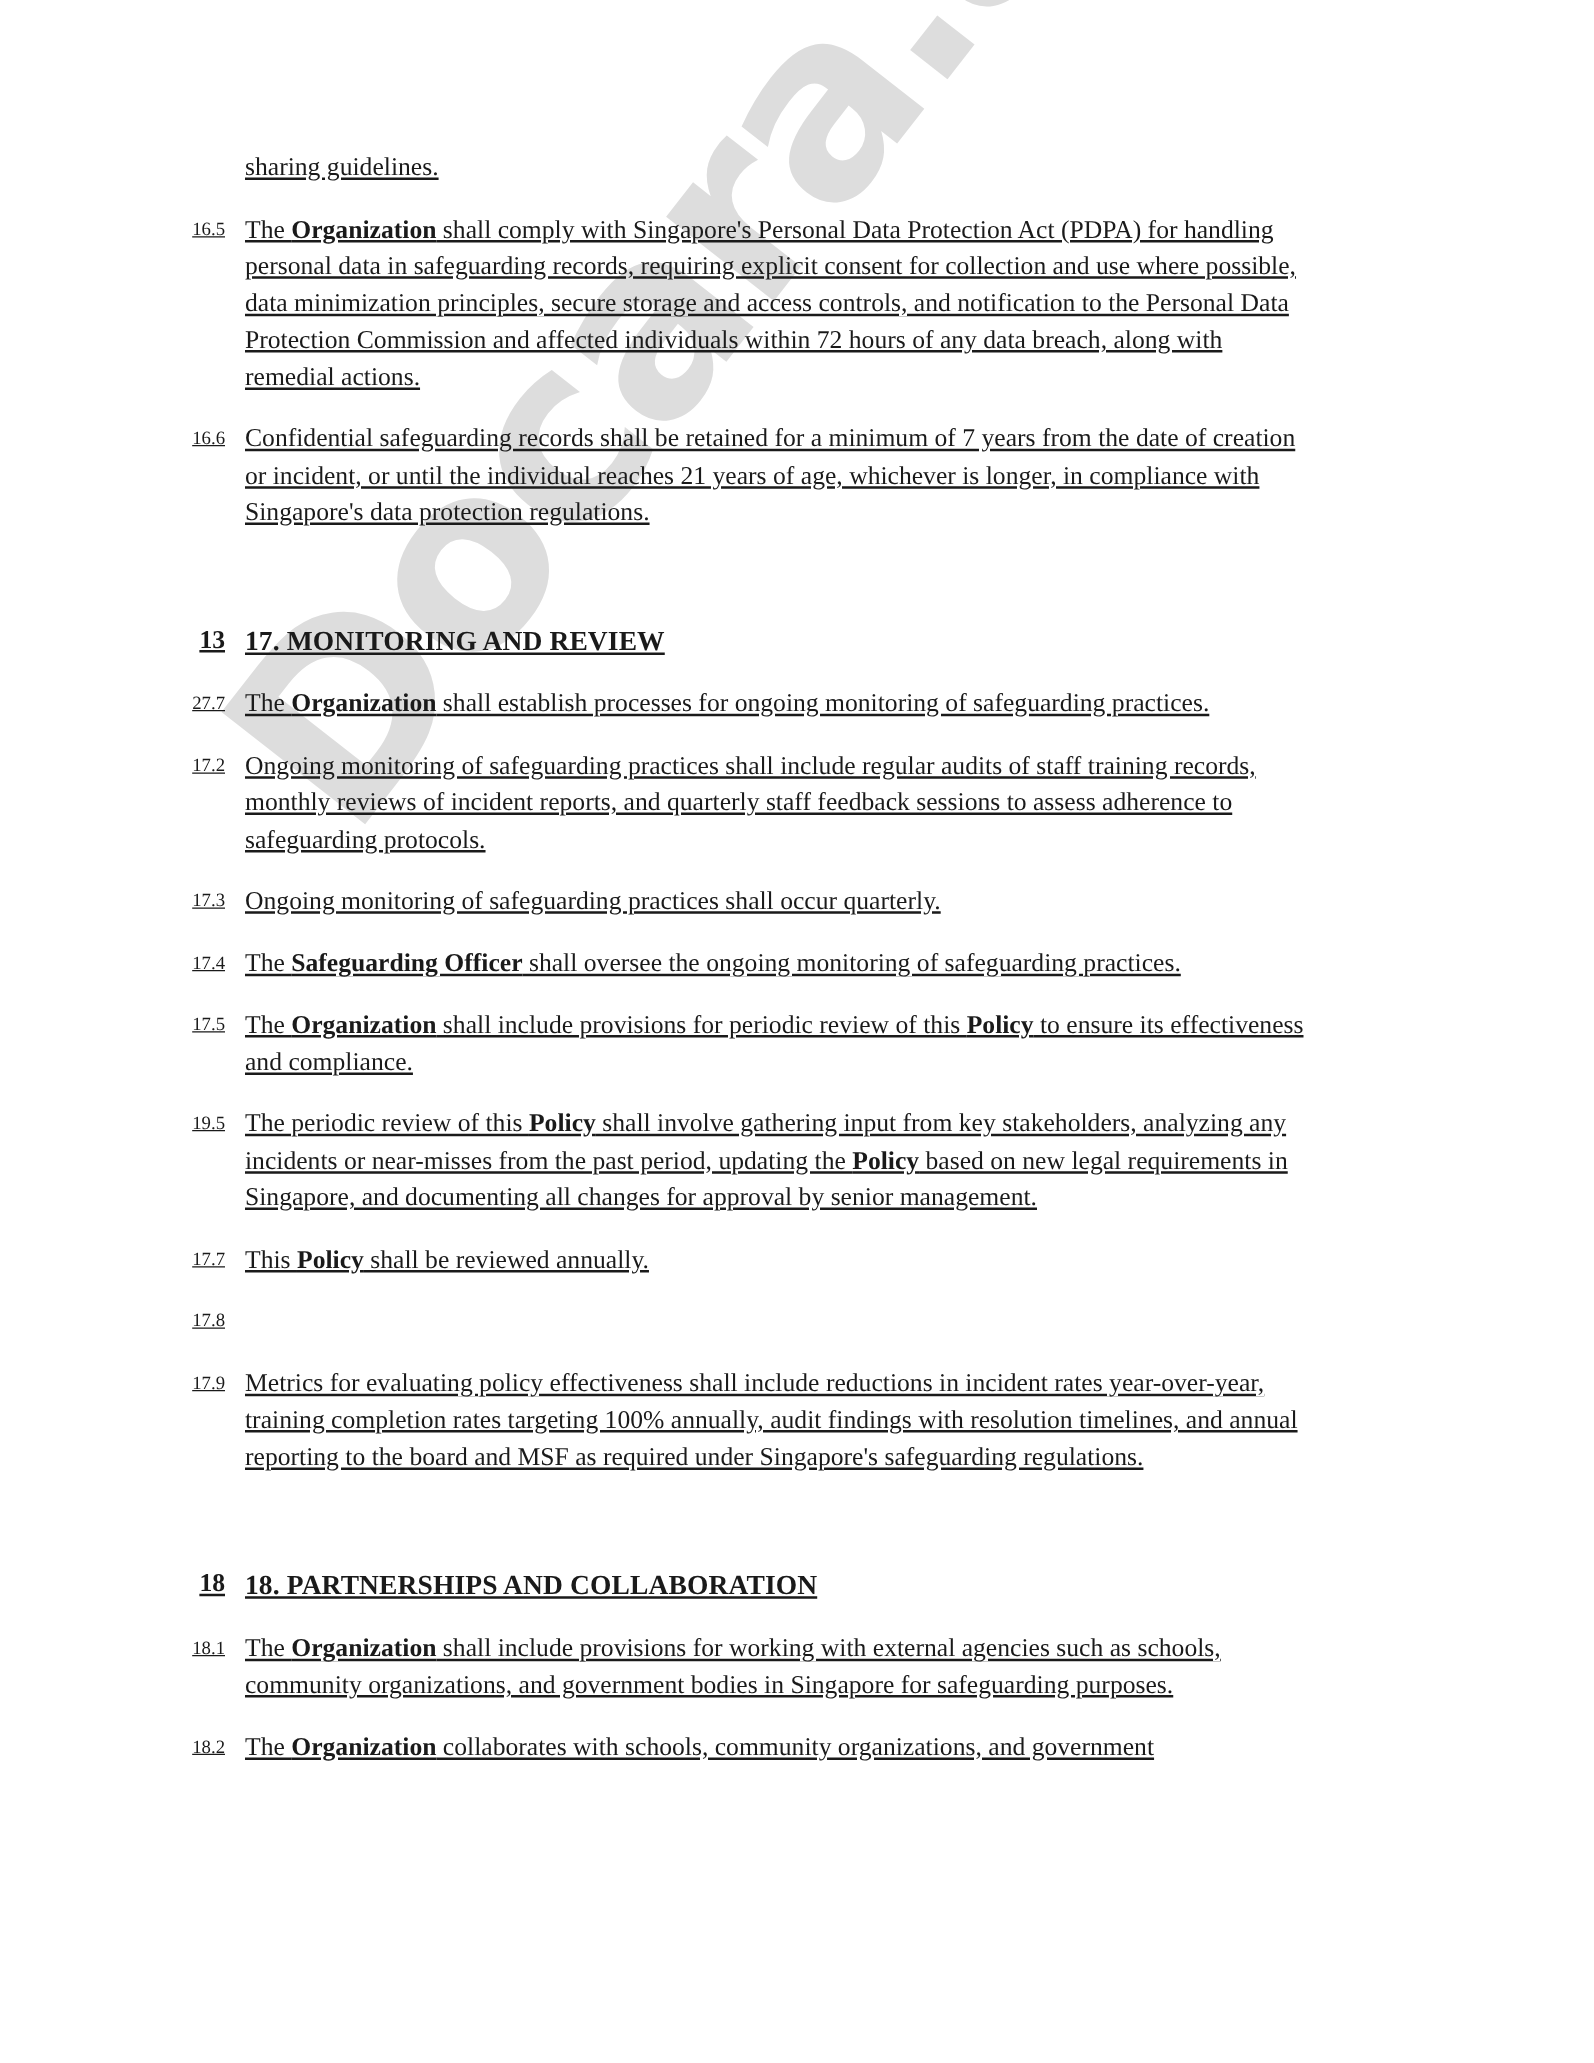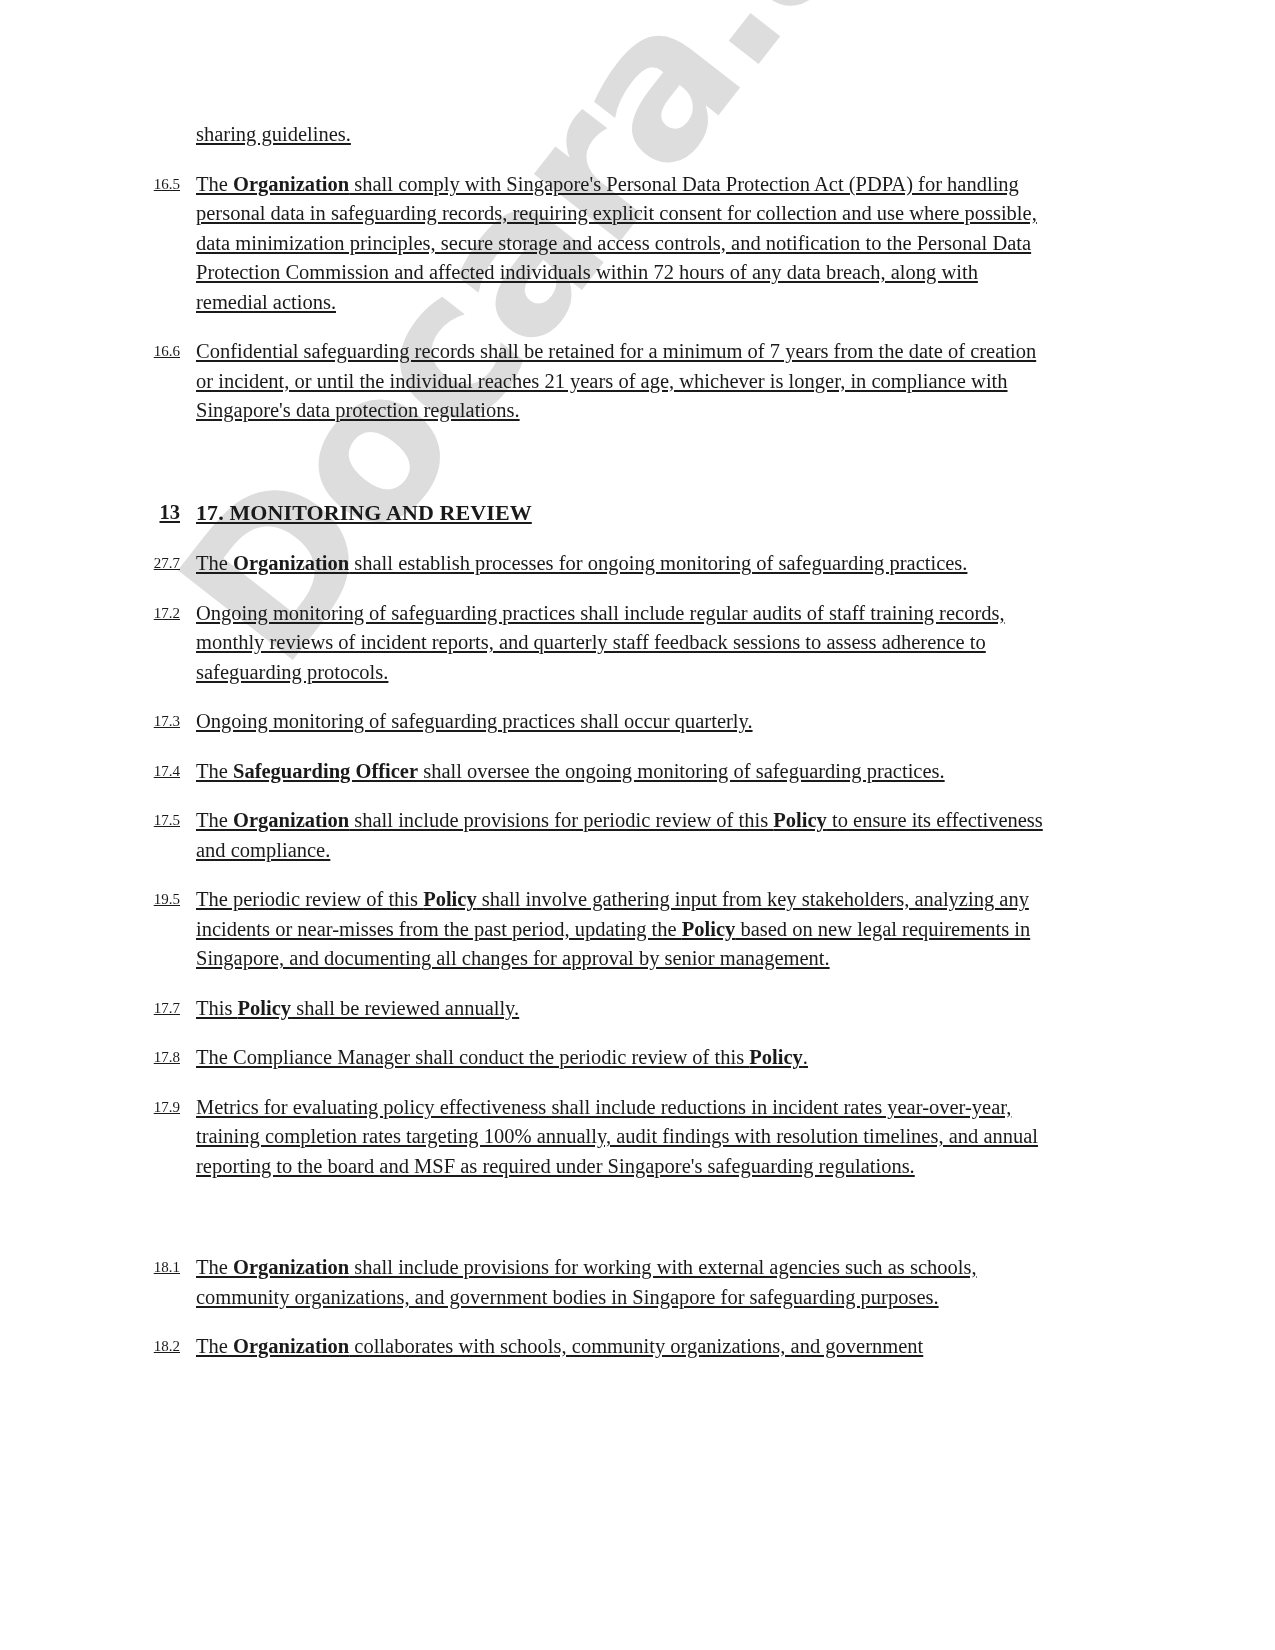--- a/index.html
+++ b/index.html
@@ -157,27 +157,30 @@
       <div class="clause">
         <div class="clause-number">19.5</div>
         <div class="clause-body">The periodic review of this <b>Policy</b> shall involve gathering input from key stakeholders, analyzing any incidents or near-misses from the past period, updating the <b>Policy</b> based on new legal requirements in Singapore, and documenting all changes for approval by senior management.</div>
       </div>
       <div class="clause">
         <div class="clause-number">17.7</div>
         <div class="clause-body">This <b>Policy</b> shall be reviewed annually.</div>
       </div>
       <div class="clause">
         <div class="clause-number">17.8</div>
-        <div class="clause-body">The Compliance Manager shall conduct the periodic review of this <b>Policy</b>.</div>
       </div>
       <div class="clause">
         <div class="clause-number">17.9</div>
         <div class="clause-body">Metrics for evaluating policy effectiveness shall include reductions in incident rates year-over-year, training completion rates targeting 100% annually, audit findings with resolution timelines, and annual reporting to the board and MSF as required under Singapore's safeguarding regulations.</div>
       </div>
       <div class="gap-before-section"></div>
+      <div class="section">
+        <div class="section-number">18</div>
+        <div class="section-title">18. PARTNERSHIPS AND COLLABORATION</div>
+      </div>
       <div class="clause">
         <div class="clause-number">18.1</div>
         <div class="clause-body">The <b>Organization</b> shall include provisions for working with external agencies such as schools, community organizations, and government bodies in Singapore for safeguarding purposes.</div>
       </div>
       <div class="clause">
         <div class="clause-number">18.2</div>
         <div class="clause-body">The <b>Organization</b> collaborates with schools, community organizations, and government</div>
       </div>
     </div>
 

